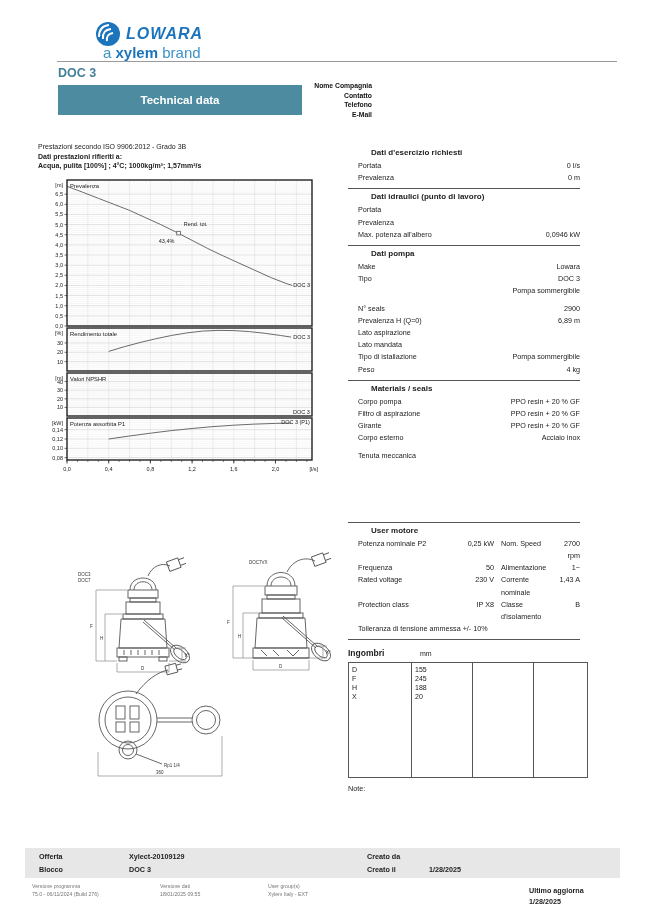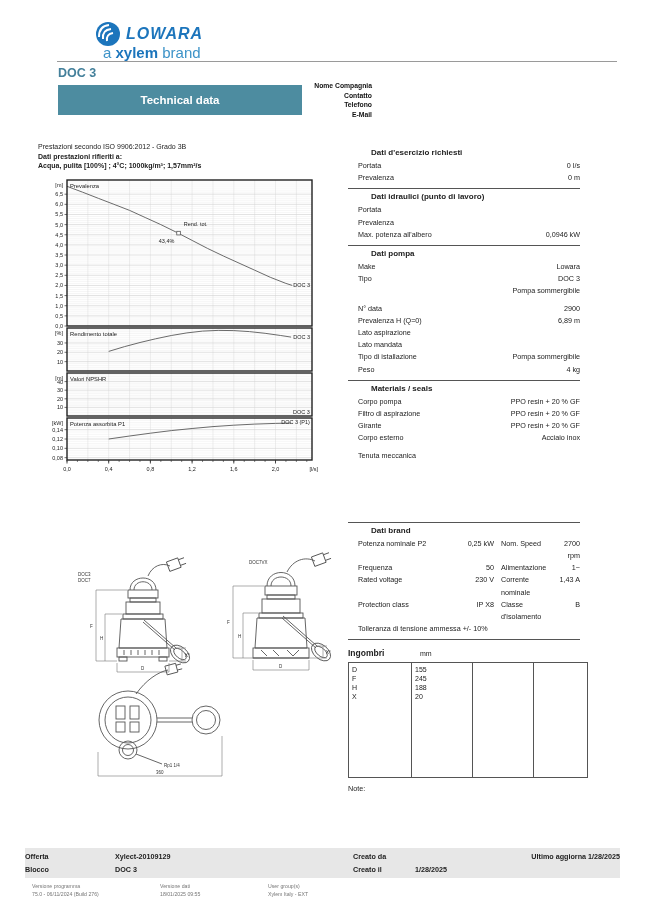--- a/index.html
+++ b/index.html
@@ -53,25 +53,25 @@
   .ing-col:last-child{border-right:none;}
   .ic1{width:56px;} .ic2{width:54px;} .ic3{width:54px;} .ic4{flex:1;}
   .note-label{font-size:7.2px;margin-top:6px;}
 
   
   #drawings{position:absolute;left:62px;top:550px;width:280px;height:240px;}
   .draw{position:absolute;}
 
   
   .fbar{position:absolute;left:25px;top:848px;width:595px;height:30px;background:#E7E7E7;
-        display:flex;padding:3px 0;box-sizing:border-box;}
+        display:flex;padding:3px 14px;box-sizing:border-box;}
   .fbar .fcol{display:flex;flex-direction:column;justify-content:space-between;}
   .fbar div{font-size:7.2px;font-weight:bold;line-height:11px;}
   .fc1{width:58px;} .fc2{width:238px;margin-left:32px;} .fc3{width:62px;} .fc4{width:100px;}
-  .fc5{flex:1;text-align:right;}
+  .fc5{flex:1;margin-top:34px;}
   .fmeta{position:absolute;left:32px;top:882px;display:flex;width:560px;}
   .fmeta .mcol{display:flex;flex-direction:column;}
   .fmeta .mc1{width:128px;} .fmeta .mc2{width:108px;} .fmeta .mc3{width:160px;}
   .fmeta div{font-size:5.2px;color:#777;line-height:8px;}
 </style>
 </head>
 <body>
 
 <div class="page">
 
@@ -465,21 +465,21 @@
         <div class="rrow">
           <span class="rlabel">Tipo</span>
           <span class="rvalue">DOC 3</span>
         </div>
         <div class="rrow">
           <span class="rlabel"></span>
           <span class="rvalue">Pompa sommergibile</span>
         </div>
         <div class="rgap"></div>
         <div class="rrow">
-          <span class="rlabel">N° data</span>
+          <span class="rlabel">N° seals</span>
           <span class="rvalue">2900</span>
         </div>
         <div class="rrow">
           <span class="rlabel">Prevalenza H (Q=0)</span>
           <span class="rvalue">6,89 m</span>
         </div>
         <div class="rrow">
           <span class="rlabel">Lato aspirazione</span>
           <span class="rvalue"></span>
         </div>
@@ -517,21 +517,21 @@
         </div>
         <div class="rgap"></div>
         <div class="rrow">
           <span class="rlabel">Tenuta meccanica</span>
           <span class="rvalue"></span>
         </div>
         <div class="big-gap"></div>
         <div class="hr"></div>
       </div>
       <div id="motor">
-        <div class="rsec-title">Dati brand</div>
+        <div class="rsec-title">User motore</div>
         <div class="mrow">
           <span class="ml1">Potenza nominale P2</span>
           <span class="mv1">0,25 kW</span>
           <span class="ml2">Nom. Speed</span>
           <span class="mv2">2700 rpm</span>
         </div>
         <div class="mrow">
           <span class="ml1">Frequenza</span>
           <span class="mv1">50</span>
           <span class="ml2">Alimentazione</span>

